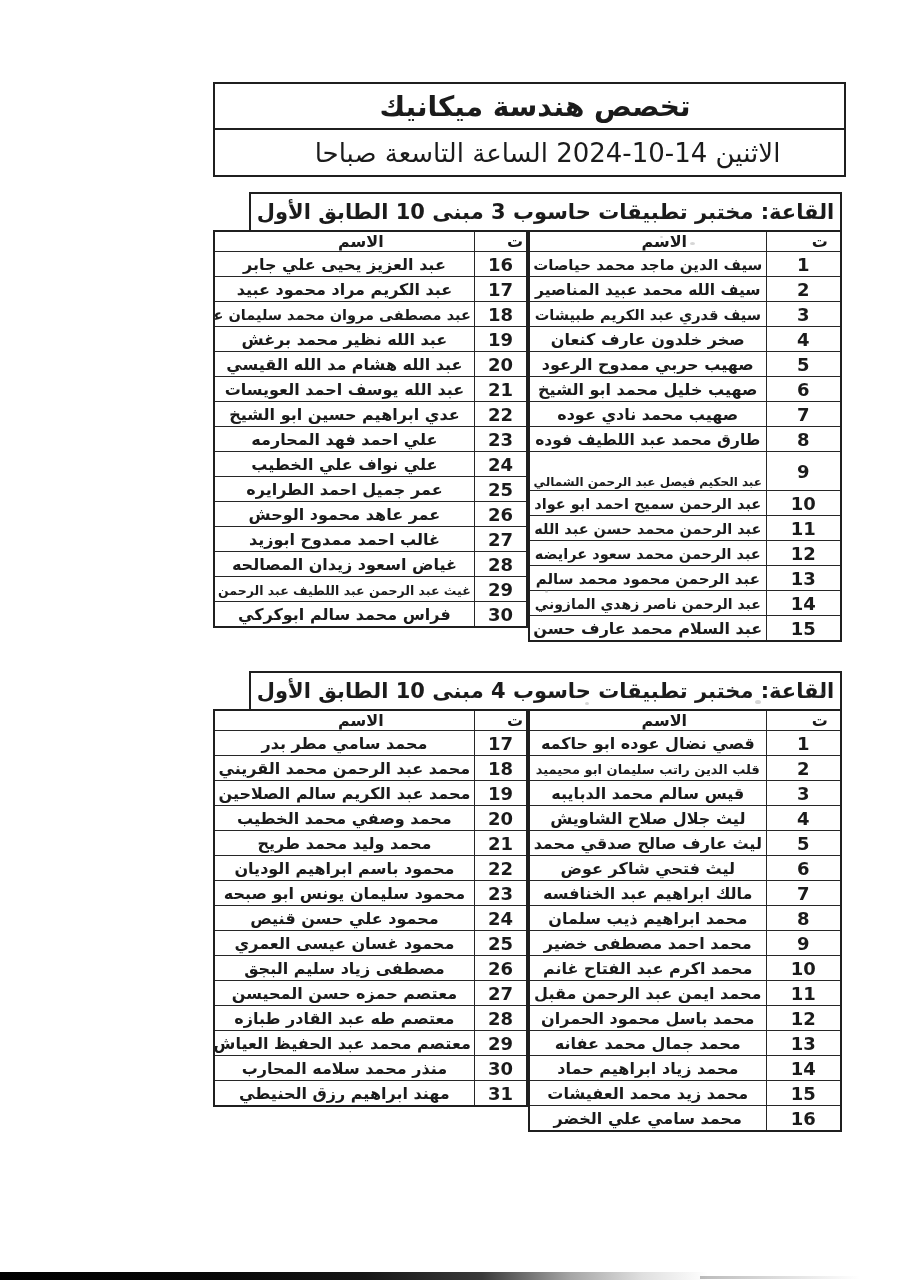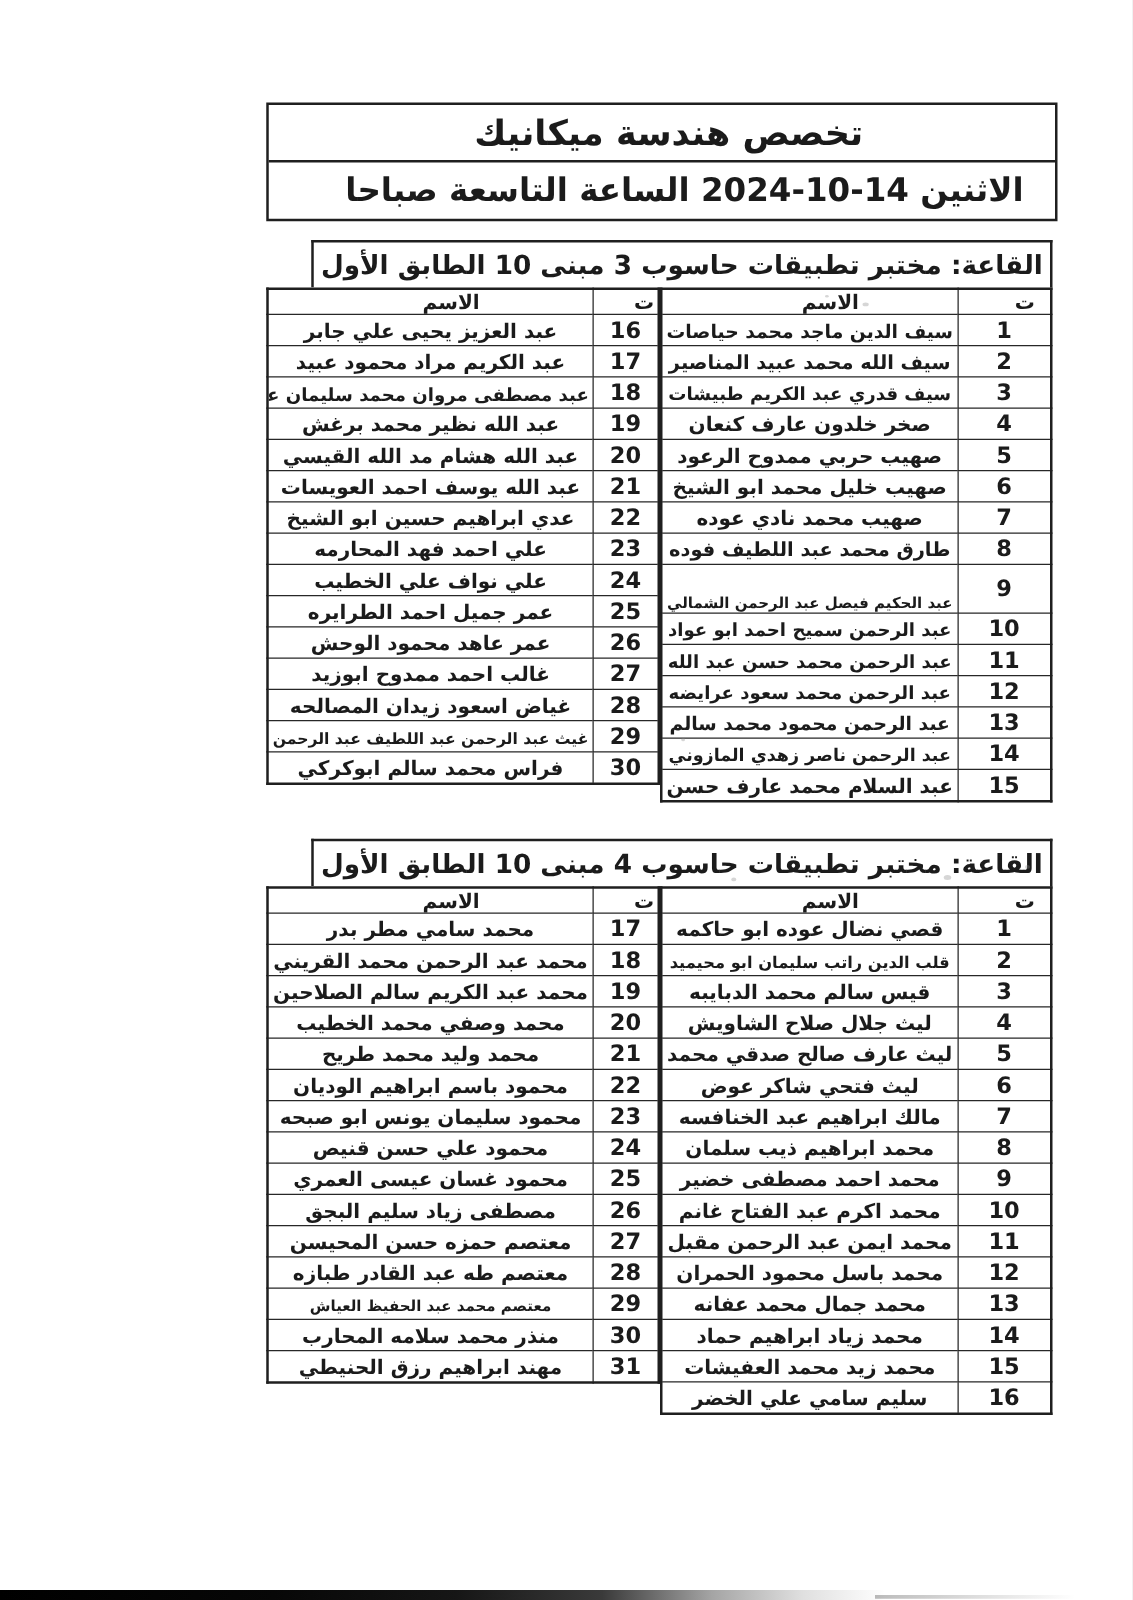--- a/index.html
+++ b/index.html
@@ -19,21 +19,21 @@
     direction:rtl;background:#fff;
   }
   .header-line1{
     height:44px;border-bottom:2.5px solid #1f1f1f;
     display:flex;align-items:center;justify-content:center;
     font-size:28px;font-weight:bold;letter-spacing:0;padding-left:11px;
   }
   .header-line2{
     height:45px;
     display:flex;align-items:center;justify-content:center;
-    font-size:26px;font-weight:bold;padding-left:36px;
+    font-size:26px;font-weight:normal;padding-left:36px;
   }
   
   .table-box{position:absolute;left:213px;width:629px;direction:rtl;}
   .table-box.t1{top:192px;}
   .table-box.t2{top:671px;}
   .table-title{
     border:2.5px solid #1f1f1f;border-bottom:none;
     height:36px;background:#fff;
     display:flex;align-items:center;justify-content:center;
     font-size:21px;font-weight:bold;margin-left:36px;
@@ -305,21 +305,21 @@
             <tr>
               <td class="num-cell">14</td>
               <td class="name-cell"><span class="name-text">محمد زياد ابراهيم حماد</span></td>
             </tr>
             <tr>
               <td class="num-cell">15</td>
               <td class="name-cell"><span class="name-text">محمد زيد محمد العفيشات</span></td>
             </tr>
             <tr>
               <td class="num-cell">16</td>
-              <td class="name-cell"><span class="name-text">سليم سامي علي الخضر</span></td>
+              <td class="name-cell"><span class="name-text">محمد سامي علي الخضر</span></td>
             </tr>
           </tbody>
         </table>
         <table class="half left-half">
           <colgroup>
             <col style="width: 52px;">
             <col style="width: 257px;">
           </colgroup>
           <thead>
             <tr>
@@ -371,21 +371,21 @@
             <tr>
               <td class="num-cell">27</td>
               <td class="name-cell"><span class="name-text">معتصم حمزه حسن المحيسن</span></td>
             </tr>
             <tr>
               <td class="num-cell">28</td>
               <td class="name-cell"><span class="name-text">معتصم طه عبد القادر طبازه</span></td>
             </tr>
             <tr>
               <td class="num-cell">29</td>
-              <td class="name-cell"><span class="name-text" style="font-size: 12px;">معتصم محمد عبد الحفيظ العياش</span></td>
+              <td class="name-cell"><span class="name-text" style="font-size: 16px;">معتصم محمد عبد الحفيظ العياش</span></td>
             </tr>
             <tr>
               <td class="num-cell">30</td>
               <td class="name-cell"><span class="name-text">منذر محمد سلامه المحارب</span></td>
             </tr>
             <tr>
               <td class="num-cell">31</td>
               <td class="name-cell"><span class="name-text">مهند ابراهيم رزق الحنيطي</span></td>
             </tr>
           </tbody>

